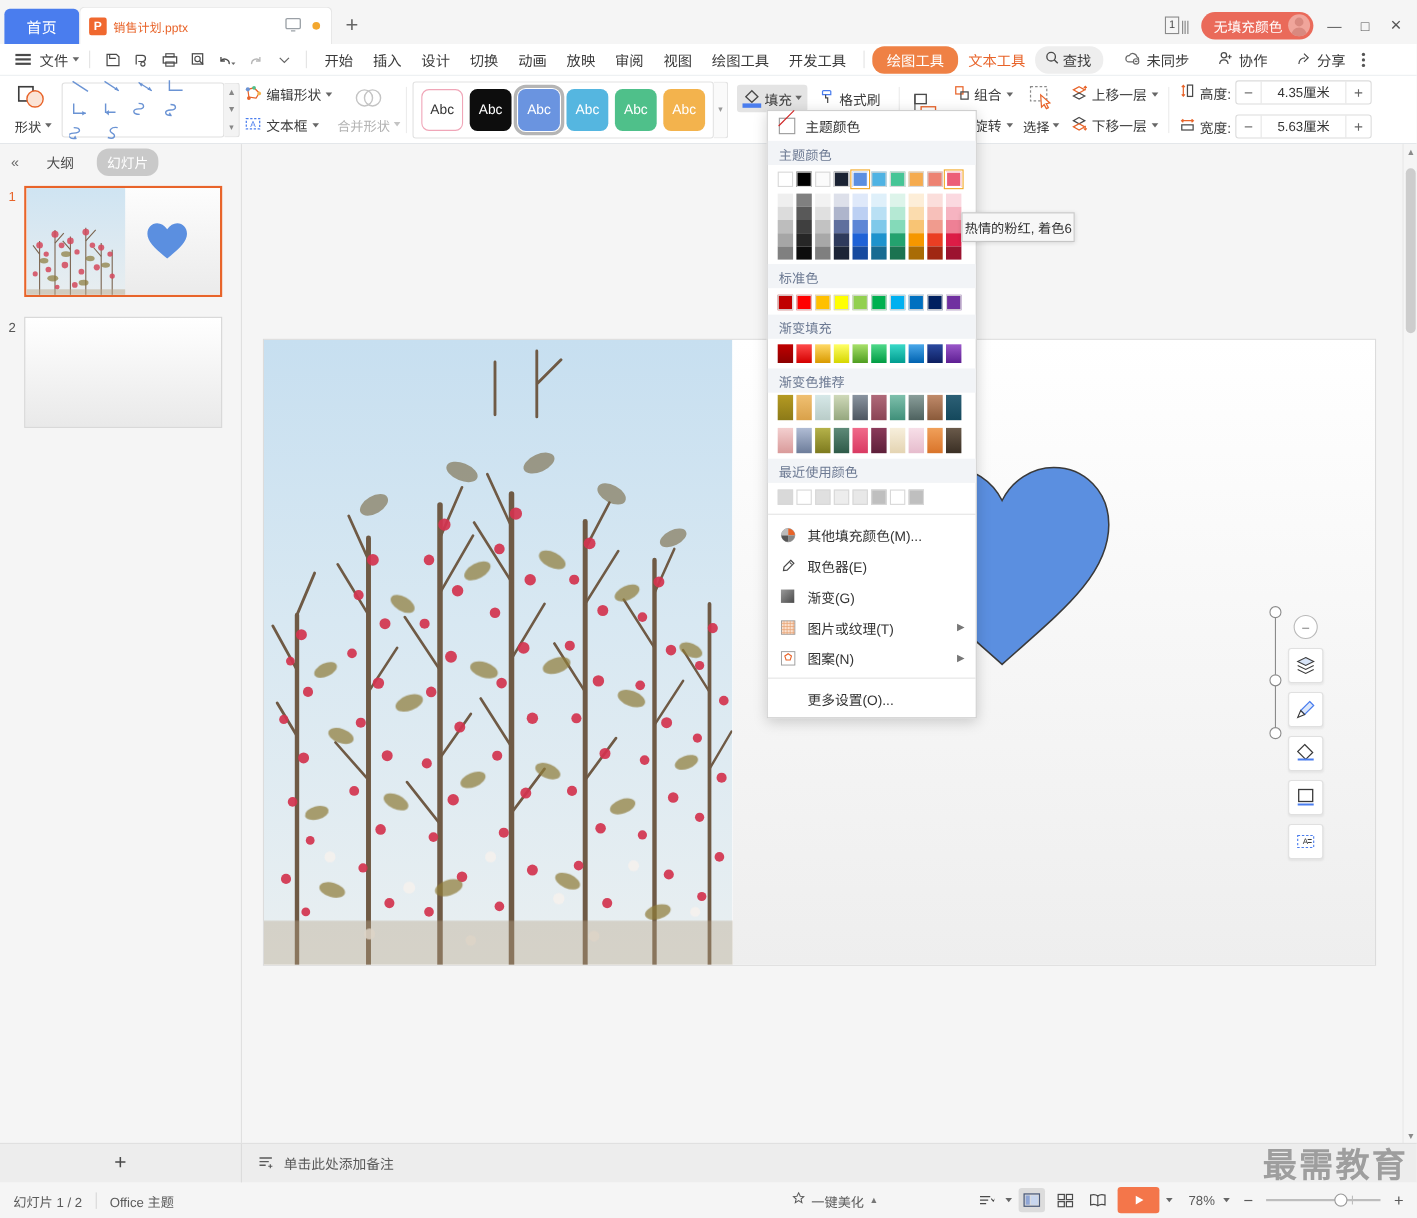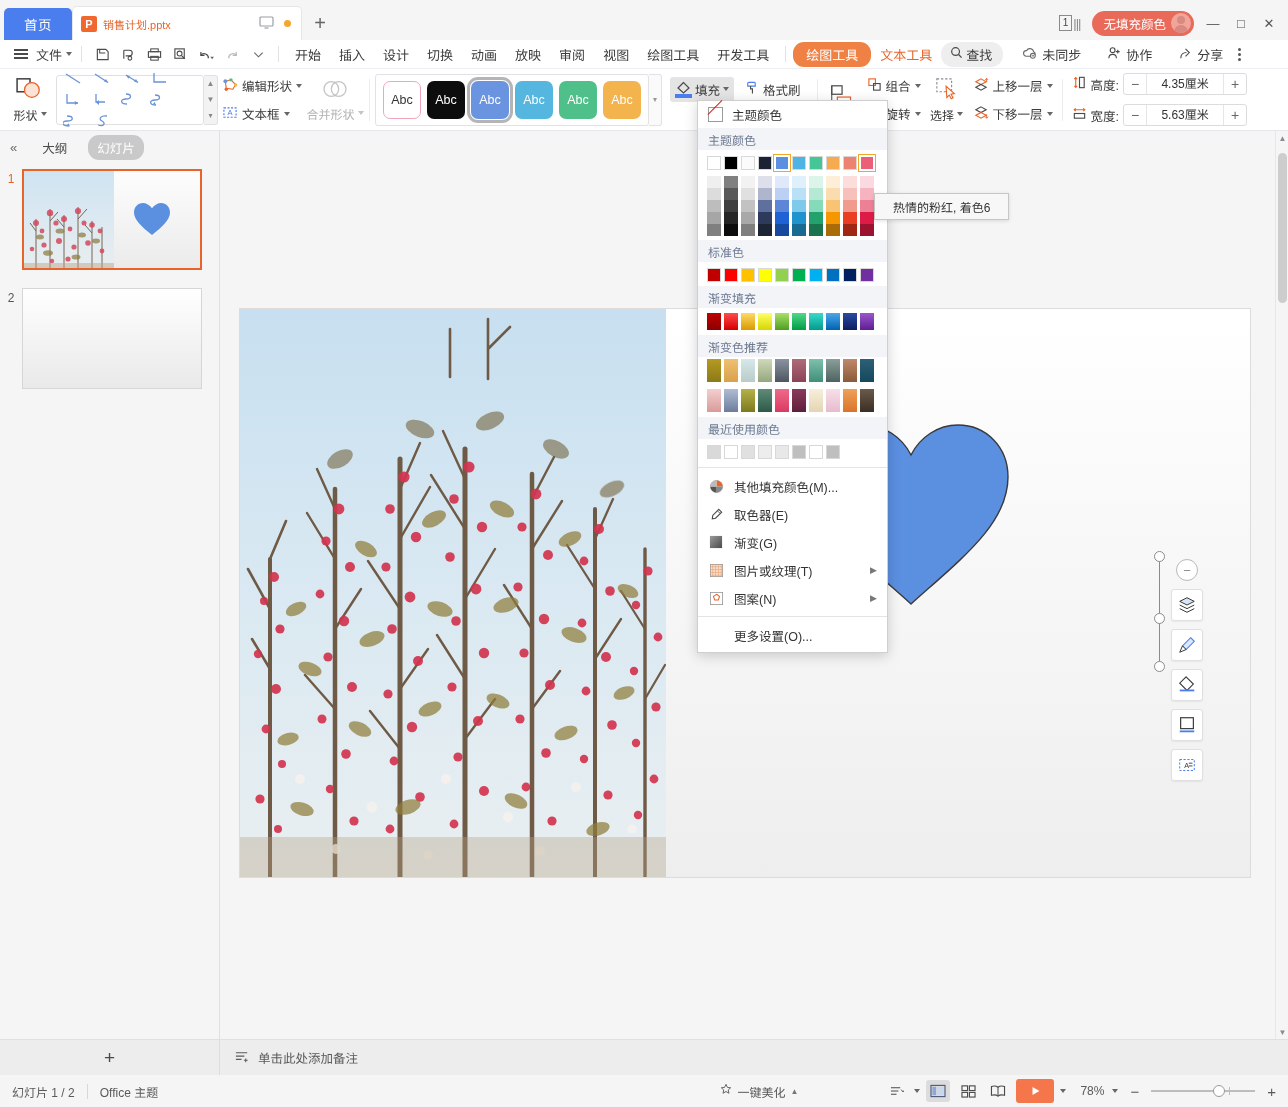--- a/index.html
+++ b/index.html
@@ -159,21 +159,21 @@
   .gradrow { display: flex; gap: 3px; padding: 5px 9px; }
   .gradrow .g { width: 14px; height: 17px; }
   .grad2 { display: flex; gap: 3px; padding: 2px 9px 5px 9px; }
   .grad2 .g { width: 14px; height: 23px; }
   .fm-sep { height: 1px; background: #e4e4e4; margin: 4px 0; }
   .fm-item { display: flex; align-items: center; gap: 10px; height: 28px; padding: 0 10px; font-size: 12.5px; color: #333; position: relative; }
   .fm-item .arrow { position: absolute; right: 10px; color: #777; font-size: 9px; }
   .mi-ico { width: 16px; height: 16px; flex: none; display: flex; align-items: center; justify-content: center; }
 
   .tooltip { position: absolute; left: 874px; top: 193px; background: #f7f7f7; border: 1px solid #c6c6c6;
-             padding: 4px 18px; font-size: 12px; color: #333; z-index: 90; box-shadow: 0 1px 4px rgba(0,0,0,.12); white-space: nowrap; }
+             padding: 4px 2px; font-size: 12px; color: #333; z-index: 90; box-shadow: 0 1px 4px rgba(0,0,0,.12); white-space: nowrap; }
 
   
   .notesbar { position: absolute; left: 0; right: 0; bottom: 32px; height: 36px; background: #ededed;
               border-top: 1px solid #e0e0e0; display: flex; align-items: center; }
   .addslide { width: 220px; display: flex; align-items: center; justify-content: center; font-size: 19px;
               color: #4a4a4a; font-weight: 300; border-right: 1px solid #dcdcdc; height: 36px; }
   .notes { display: flex; align-items: center; gap: 8px; padding-left: 14px; font-size: 12.5px; color: #5a5a5a; }
 
   .statusbar { position: absolute; left: 0; right: 0; bottom: 0; height: 32px; background: #f5f5f5;
                display: flex; align-items: center; font-size: 12px; color: #5a5a5a; }
@@ -1158,20 +1158,23 @@
       <span>
         <svg width="16" height="15" viewBox="0 0 17 16">
             <path d="M2 4h12M2 7.5h9M2 11h6" stroke="#5a5a5a" stroke-width="1.3"></path>
             <path d="M12.5 10v4M10.5 12h4" stroke="#5a5a5a" stroke-width="1.1"></path>
           </svg>
       </span>
       <span>单击此处添加备注</span>
     </div>
   </div>
 
+  <div class="watermark">
+    <span>最需教育</span>
+  </div>
 
   <div class="statusbar">
     <span class="sb-item">幻灯片 1 / 2</span>
     <span class="sb-sep"></span>
     <span class="sb-item">Office 主题</span>
     <div class="sb-right">
       <span class="sb-item" style="display:flex;align-items:center;gap:5px;">
         <span>
           <svg width="14" height="14" viewBox="0 0 15 15">
               <path d="M7.5 1.5l1.6 3.3 3.4.3-2.6 2.4.8 3.5-3.2-1.9-3.2 1.9.8-3.5L2.5 5.1l3.4-.3z" fill="none" stroke="#5a5a5a" stroke-width="1"></path>

